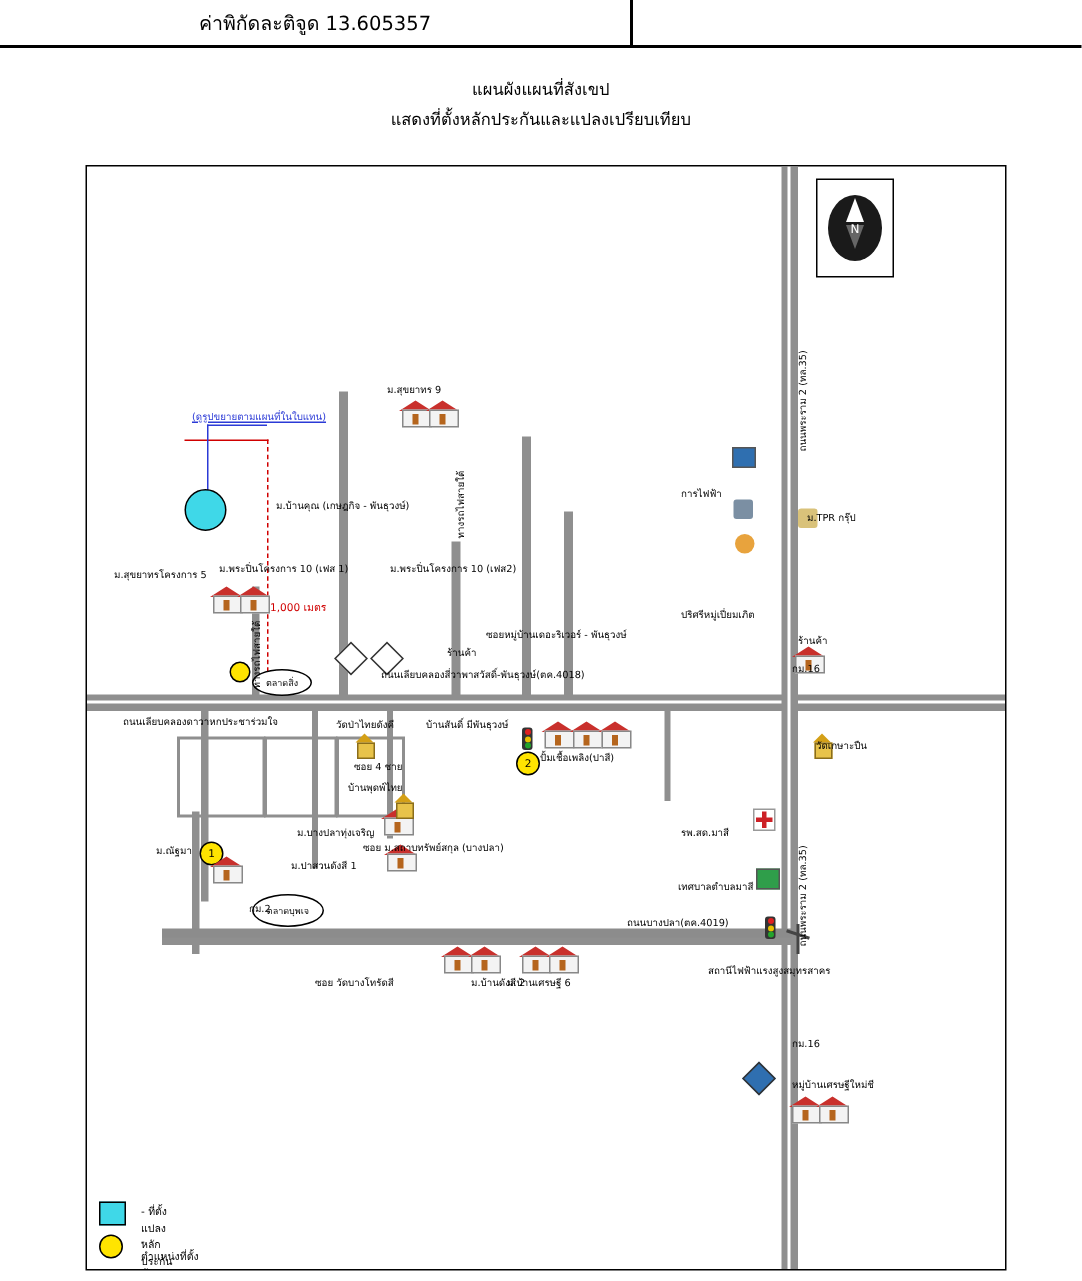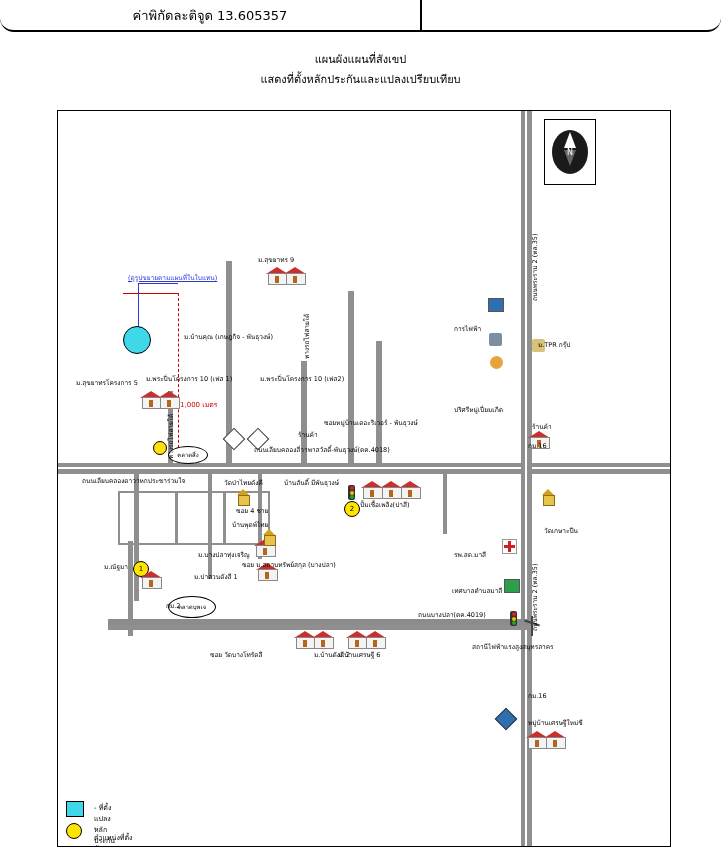--- a/index.html
+++ b/index.html
@@ -8,21 +8,20 @@
     background:#ffffff;
     font-family:"DejaVu Sans","Liberation Sans",sans-serif;
     position:relative;
     overflow:hidden;
   }
   
   .hdr{
     position:absolute;left:0;top:0;width:721px;height:32px;
     border-bottom:2px solid #000;
     box-sizing:border-box;
-    border-radius:14px;
   }
   .hdr .cell{
     position:absolute;top:0;height:30px;
     display:flex;align-items:center;justify-content:center;
     font-size:13px;color:#000;
   }
   .hdr .left{left:0;width:420px;}
   .hdr .right{left:422px;width:299px;}
   .hdr .divider{
     position:absolute;left:420px;top:0;width:2px;height:30px;background:#000;
@@ -368,21 +367,21 @@
   <div class="lbl" style="left:200px;top:145px;">ม.สุขยาทร 9</div>
   <div class="lbl" style="left:126px;top:222px;">ม.บ้านคุณ (เกษฎกิจ - พันธุวงษ์)</div>
   <div class="lbl" style="left:88px;top:264px;">ม.พระปิ่นโครงการ 10 (เฟส 1)</div>
   <div class="lbl" style="left:190px;top:264px;margin-left:12px;">ม.พระปิ่นโครงการ 10 (เฟส2)</div>
   <div class="lbl" style="left:18px;top:268px;">ม.สุขยาทรโครงการ 5</div>
   <div class="lbl" style="left:240px;top:320px;">ร้านค้า</div>
   <div class="lbl" style="left:474px;top:312px;">ร้านค้า</div>
   <div class="lbl" style="left:480px;top:230px;">ม.TPR กรุ๊ป</div>
   <div class="lbl" style="left:396px;top:214px;">การไฟฟ้า</div>
   <div class="lbl" style="left:396px;top:295px;">ปริศรีหมู่เปี่ยมเภิต</div>
-  <div class="lbl" style="left:486px;top:382px;margin-top:34px;">วัดเกษาะปืน</div>
+  <div class="lbl" style="left:486px;top:382px;">วัดเกษาะปืน</div>
   <div class="lbl" style="left:166px;top:368px;">วัดป่าไทยดังคี</div>
   <div class="lbl" style="left:226px;top:368px;">บ้านสันดิ์ มีพันธุวงษ์</div>
   <div class="lbl" style="left:302px;top:390px;">ปั้มเชื้อเพลิง(ปาสี)</div>
   <div class="lbl" style="left:174px;top:410px;">บ้านพุดพ์ไทย</div>
   <div class="lbl" style="left:140px;top:440px;">ม.บางปลาทุ่งเจริญ</div>
   <div class="lbl" style="left:136px;top:462px;">ม.ปาสวนดังสี 1</div>
   <div class="lbl" style="left:46px;top:452px;">ม.ณัฐมา</div>
   <div class="lbl" style="left:396px;top:440px;">รพ.สด.มาสี</div>
   <div class="lbl" style="left:394px;top:476px;">เทศบาลตำบลมาสี</div>
   <div class="lbl" style="left:414px;top:532px;">สถานีไฟฟ้าแรงสูงสมุทรสาคร</div>

